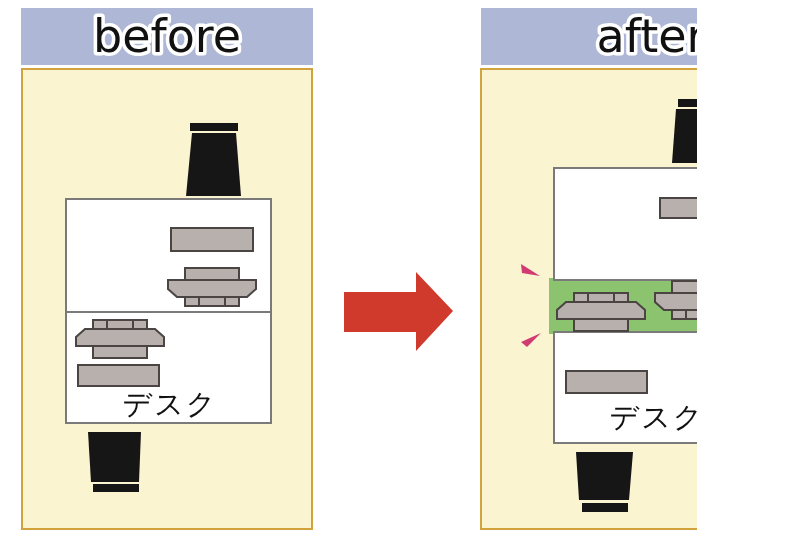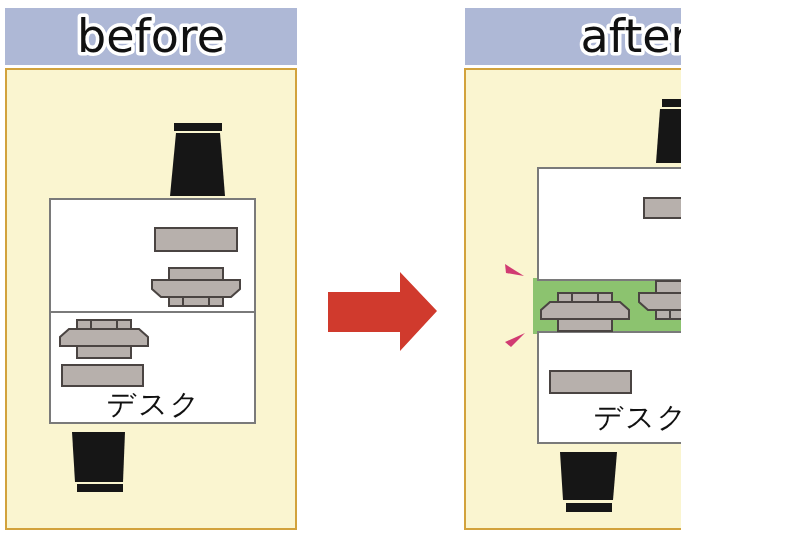--- a/index.html
+++ b/index.html
@@ -1,17 +1,17 @@
 <!DOCTYPE html>
 <html style="--canvas-bg: #ffffff; --header-bg: #aeb8d6; --panel-bg: #faf5d0; --panel-border: #d2a23c; --desk-fill: #ffffff; --desk-border: #7a7a7a; --shape-fill: #b7b0ac; --shape-stroke: #4a4442; --chair-fill: #161616; --highlight-green: #8cc36f; --arrow-red: #d03a2d; --spark-pink: #d13b72; --text-color: #111111;"><head>
 <meta charset="utf-8">
 <style>
   html,body{margin:0;padding:0;}
   body{font-family:"DejaVu Sans","Liberation Sans",sans-serif;background:#fff;}
-  #canvas{position:relative;width:681px;height:535px;background:var(--canvas-bg,#fff);overflow:hidden;}
+  #canvas{position:relative;width:681px;height:535px;background:var(--canvas-bg,#fff);overflow:hidden;padding-left:16px;}
   svg{display:block;}
   .header-rect{fill:var(--header-bg);}
   .panel-rect{fill:var(--panel-bg);stroke:var(--panel-border);stroke-width:2;}
   .desk{fill:var(--desk-fill);stroke:var(--desk-border);stroke-width:2;}
   .desk-line{stroke:var(--desk-border);stroke-width:2;}
   .gray-shape{fill:var(--shape-fill);stroke:var(--shape-stroke);stroke-width:2;stroke-linejoin:miter;}
   .chair{fill:var(--chair-fill);}
   .green-zone{fill:var(--highlight-green);}
   .arrow{fill:var(--arrow-red);}
   .spark{fill:var(--spark-pink);}

